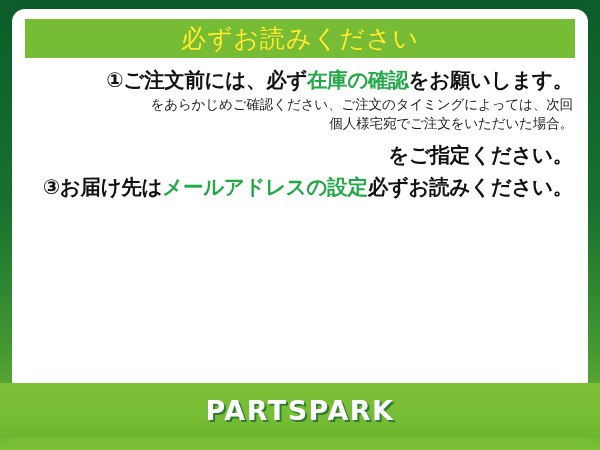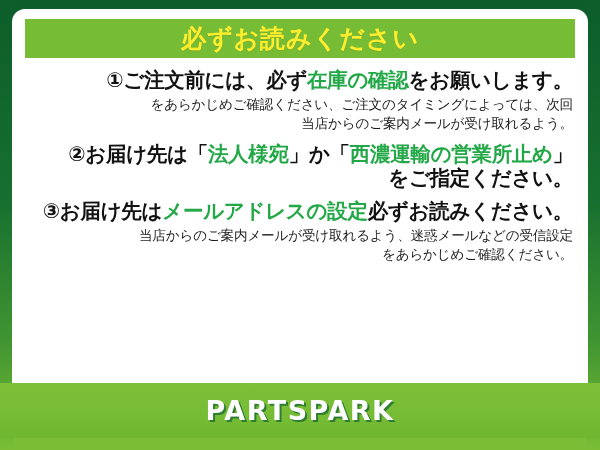--- a/index.html
+++ b/index.html
@@ -47,21 +47,21 @@
   .titlebar {
     height: 39px;
     background: #76bc35;
     display: flex;
     align-items: center;
     justify-content: center;
   }
   .titlebar-text {
     color: #ffee2e;
     font-size: 25px;
-    font-weight: bold;
+    font-weight: normal;
     letter-spacing: 1px;
     text-shadow: 0 1px 0 rgba(120,170,50,0.7);
     white-space: nowrap;
   }
 
   .items {
     padding: 0 2px;
     text-align: right;
   }
   .item { margin-top: 9px; }
@@ -134,38 +134,31 @@
     </div>
 
     <div class="items">
 
       <div class="item first">
         <div class="head">
           <span>①</span><span>ご注文前には、必ず</span><span class="hl">在庫の確認</span><span>をお願いします。</span>
         </div>
         <div class="body">
           <p>をあらかじめご確認ください、ご注文のタイミングによっては、次回</p>
-          <p>当店からのご案内メールが受け取れるよう。</p>
+          <p>個人様宅宛でご注文をいただいた場合。</p>
         </div>
       </div>
 
       <div class="item">
-        <div class="head">
-          <span>②</span><span>お届け先は「</span><span class="hl">法人様宛</span><span>」か「</span><span class="hl">西濃運輸の営業所止め</span><span>」</span>
-        </div>
         <div class="head-line2">をご指定ください。</div>
       </div>
 
       <div class="item">
         <div class="head">
           <span>③</span><span>お届け先は</span><span class="hl">メールアドレスの設定</span><span>必ずお読みください。</span>
-        </div>
-        <div class="body">
-          <p>当店からのご案内メールが受け取れるよう、迷惑メールなどの受信設定</p>
-          <p>をあらかじめご確認ください。</p>
         </div>
       </div>
 
     </div>
   </div>
 
   <div class="footer">
     <span class="footer-text">PARTSPARK</span>
   </div>
 

